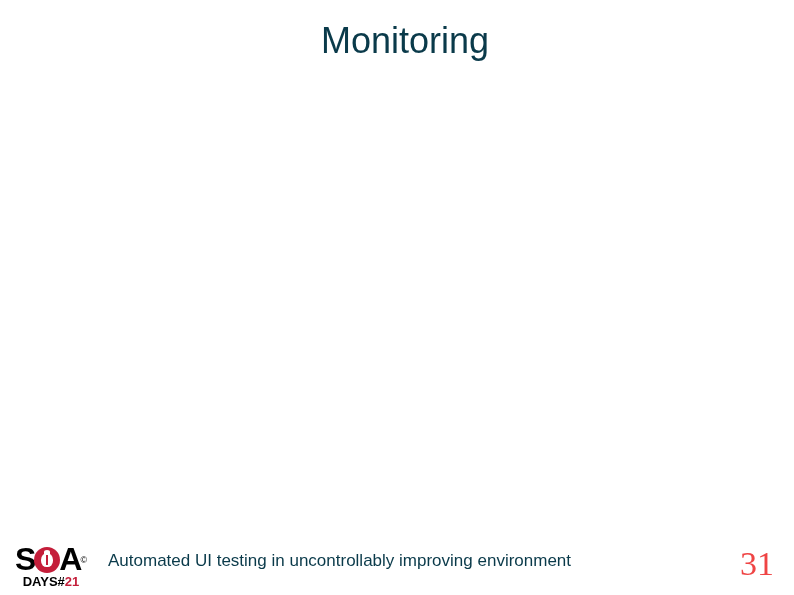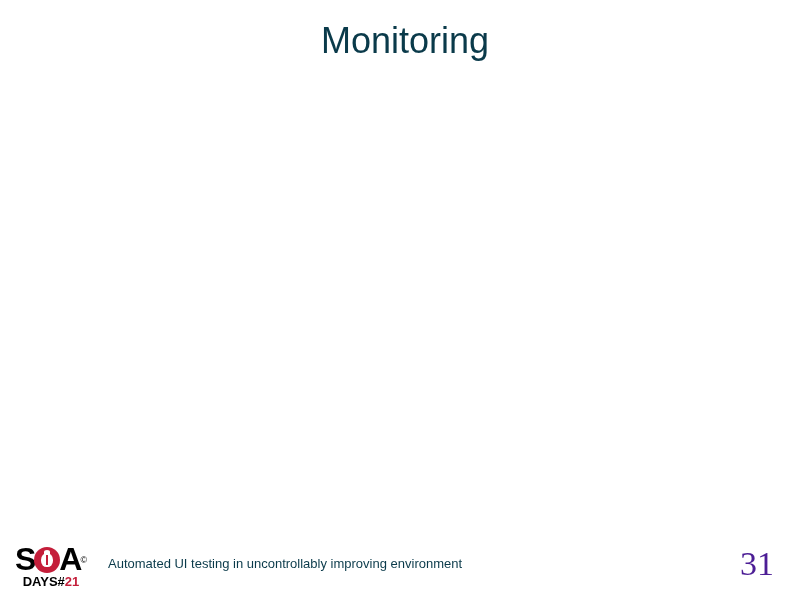--- a/index.html
+++ b/index.html
@@ -118,31 +118,31 @@
       margin-top: -4px;
     }
     .logo-num {
       color: #c41e3a;
       text-align: right;
     }
     .footer-text {
       position: absolute;
       left: 108px;
       bottom: 24px;
-      font-size: 13px;
+      font-size: 17px;
       color: #0a3a4a;
       font-weight: 400;
       text-align: center;
     }
     .page-number {
       position: absolute;
       right: 20px;
       bottom: 12px;
       font-size: 34px;
-      color: #4c1d95;
+      color: #ef4444;
       font-family: Georgia, 'Times New Roman', serif;
       font-weight: 400;
     }
   </style>
 </head>
 <body>
 
 <h1 class="title">Monitoring</h1>
 
 <div class="footer">

